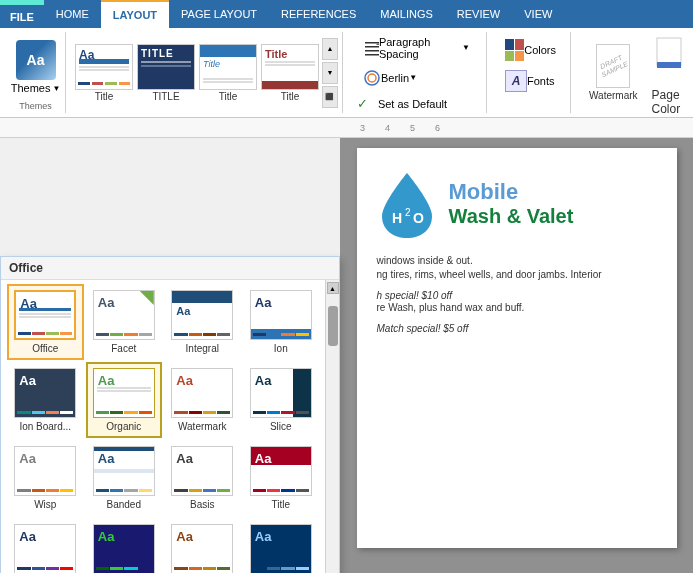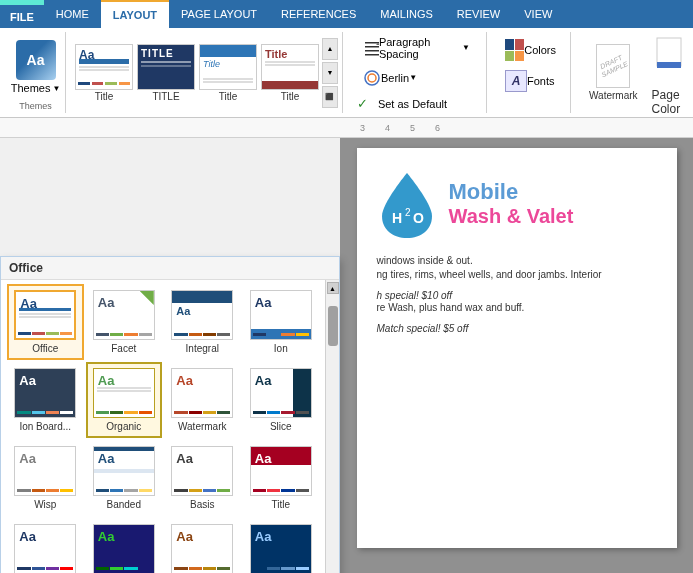--- a/index.html
+++ b/index.html
@@ -46,21 +46,21 @@
     .panel-scroll-area { display: flex; }
     .panel-scroll-content { flex: 1; }
     .panel-scrollbar { width: 14px; background: #f0f0f0; border-left: 1px solid #d0d0d0; display: flex; flex-direction: column; align-items: center; padding: 2px 0; gap: 2px; }
     .scroll-arrow { width: 12px; height: 12px; background: #d0d0d0; border: 1px solid #b0b0b0; cursor: pointer; display: flex; align-items: center; justify-content: center; font-size: 7px; }
     .scroll-thumb { width: 10px; height: 40px; background: #a0a0a0; border-radius: 3px; cursor: pointer; }
 
     
     .doc-logo { display: flex; align-items: center; gap: 12px; margin-bottom: 16px; }
     .doc-title-text { }
     .doc-title-line1 { font-size: 22px; color: #5b9bd5; font-weight: bold; }
-    .doc-title-line2 { font-size: 20px; color: #ec4899; font-weight: bold; }
+    .doc-title-line2 { font-size: 20px; color: #15803d; font-weight: bold; }
     .doc-body-text { font-size: 10px; color: #333; line-height: 1.4; }
     .doc-special { font-size: 10px; color: #333; font-style: italic; margin-top: 8px; }
   </style>
 </head>
 <body>
 
 <div class="ribbon">
   <div class="ribbon-tabs">
     <div class="ribbon-tab active" style="background:#2b6ca8;color:white;font-weight:bold;padding:0 10px;font-size:11px;">FILE</div>
     <div class="ribbon-tab">HOME</div>

